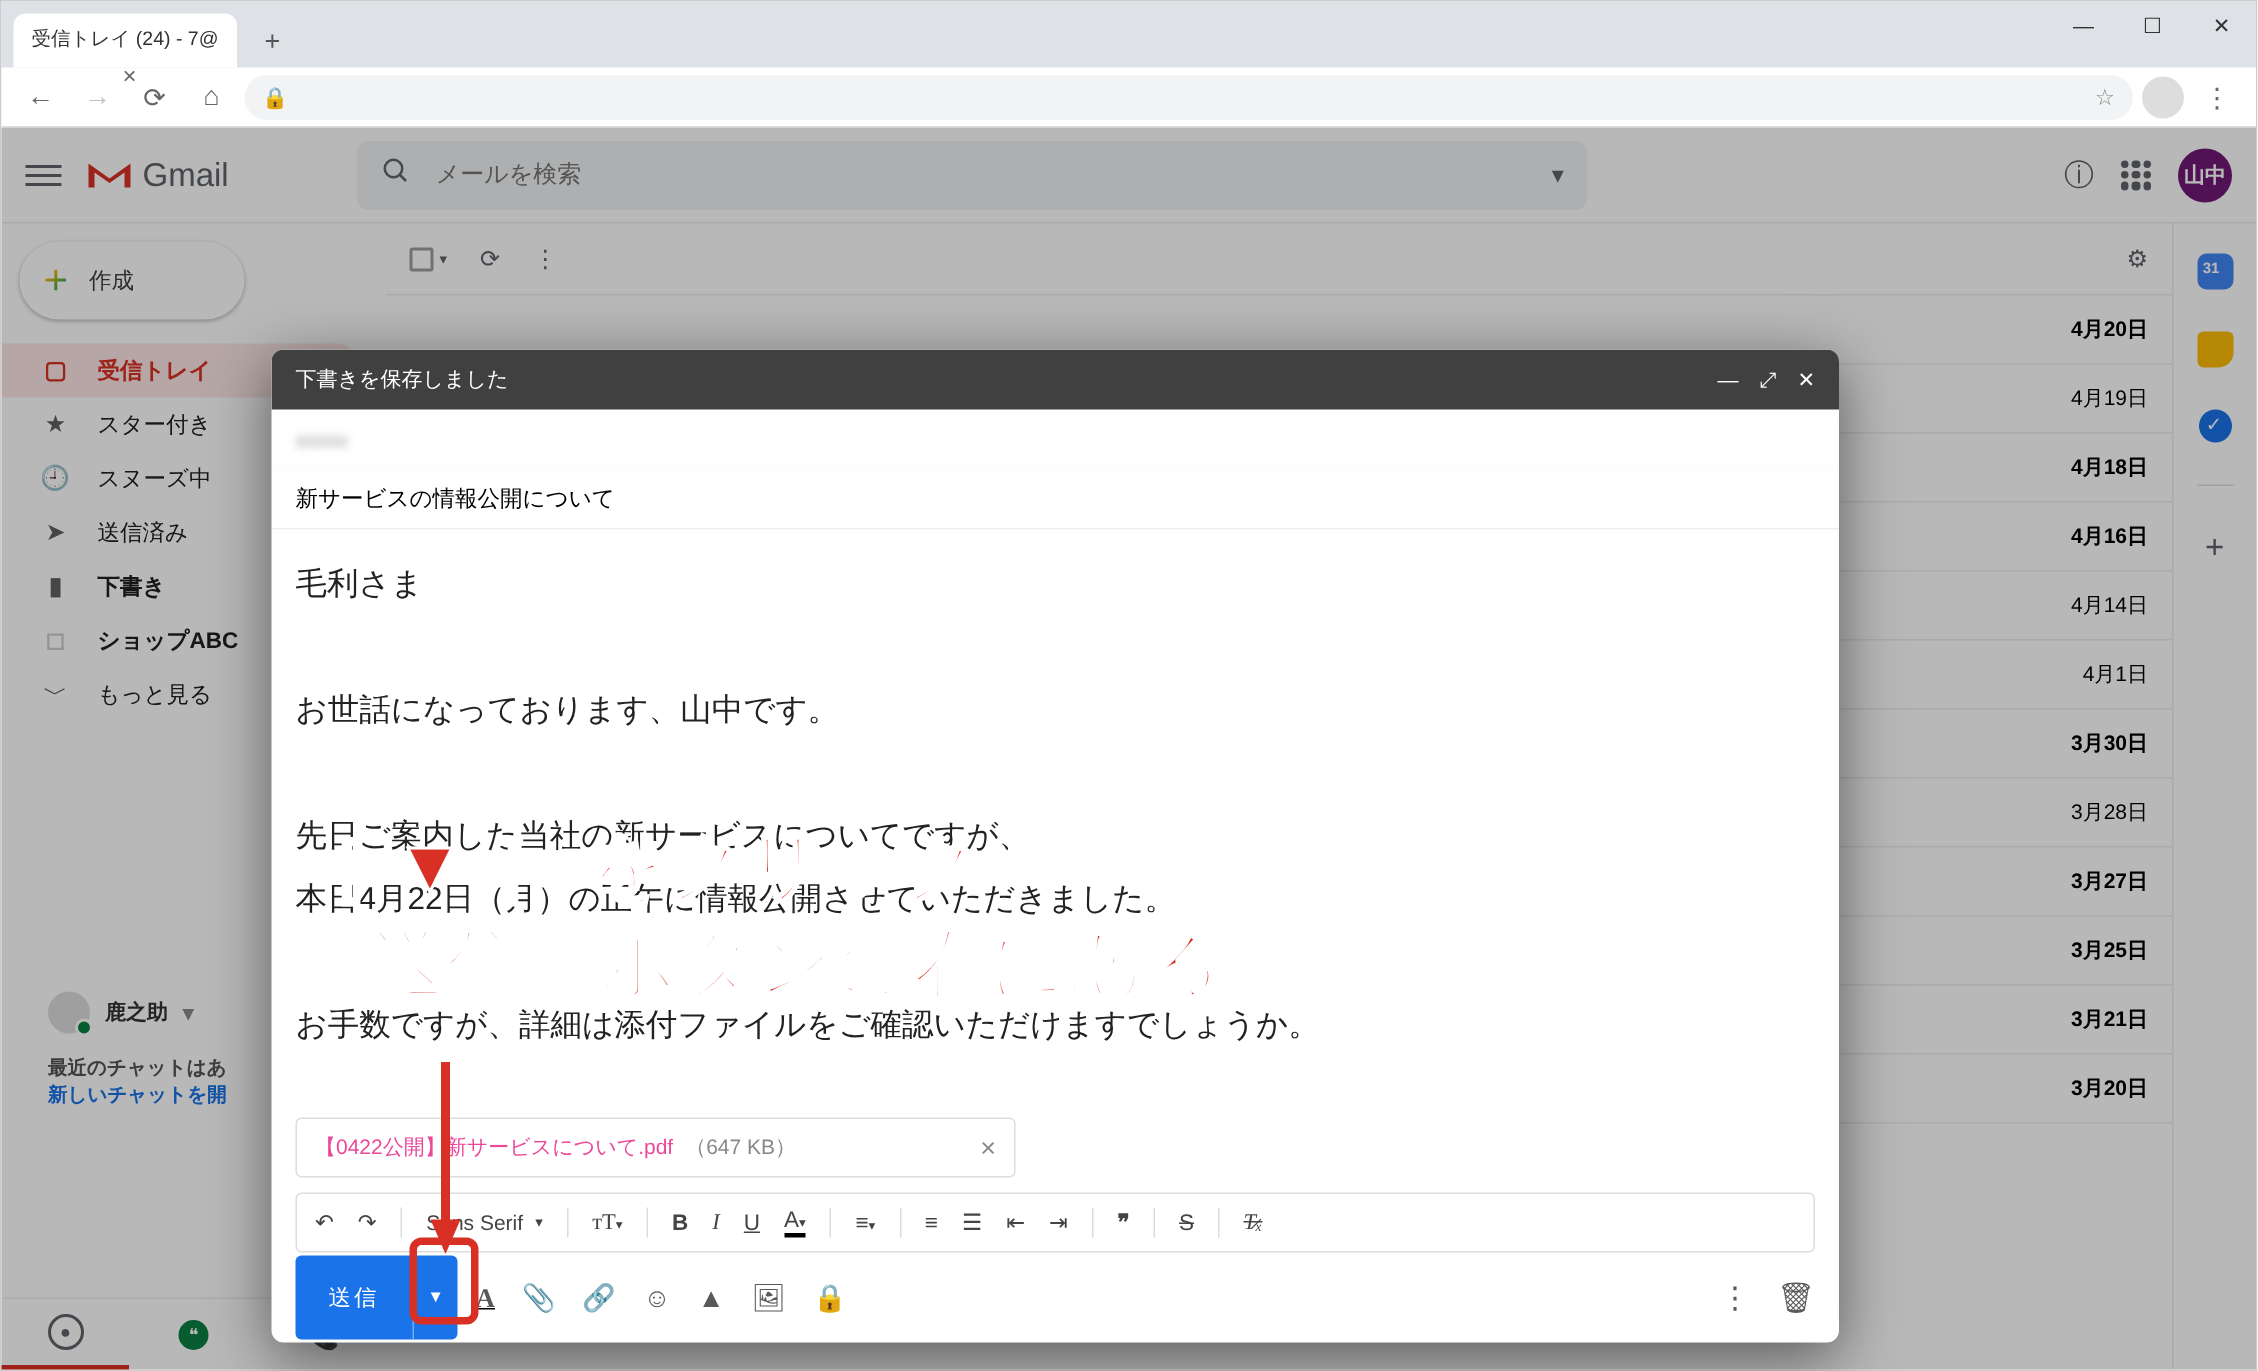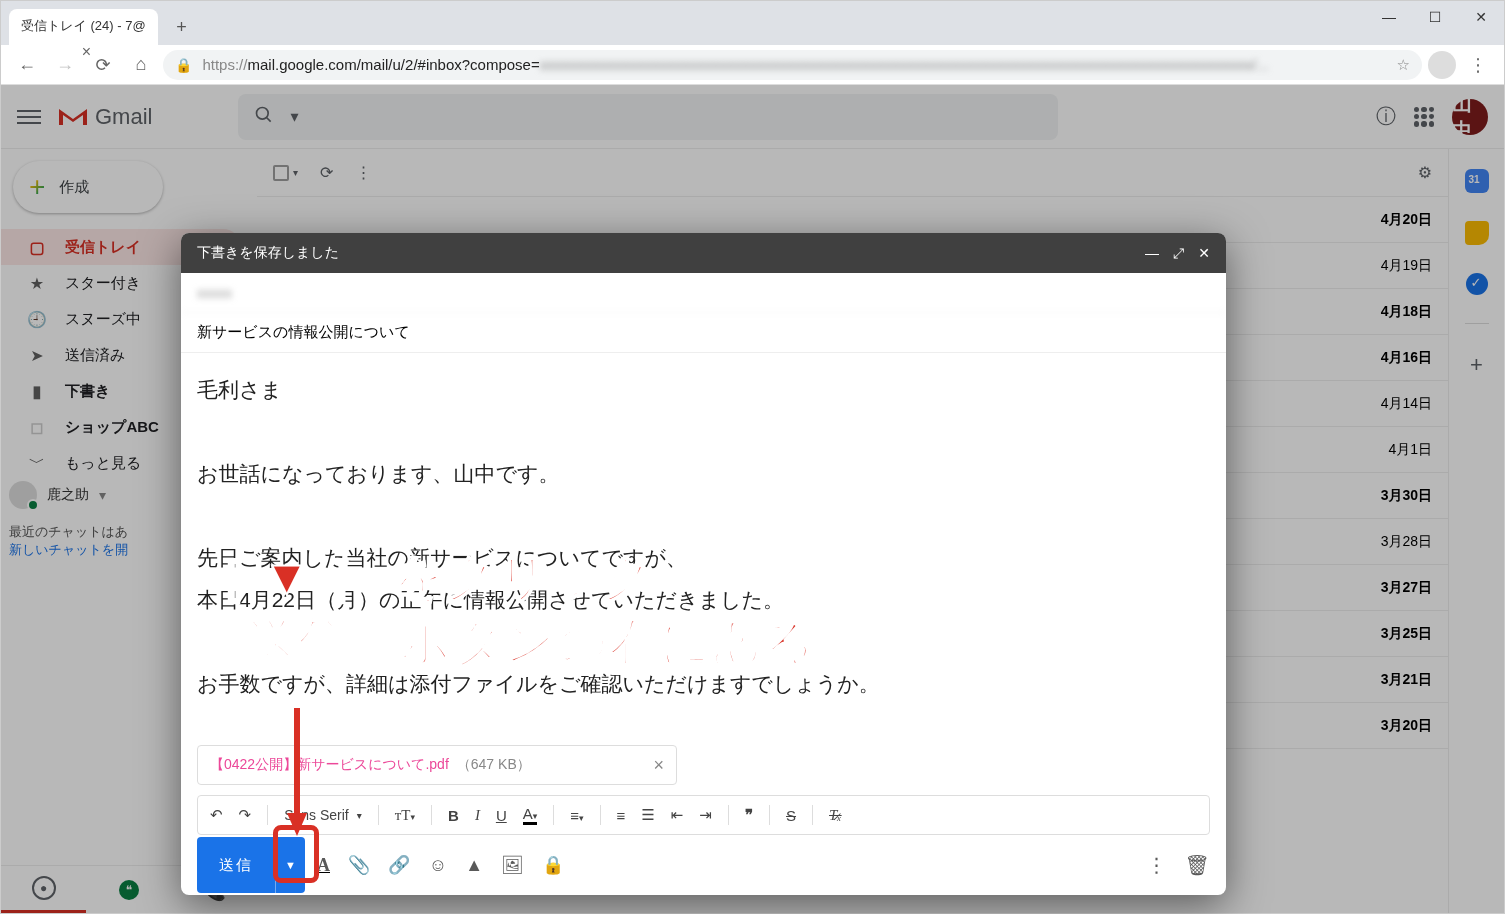--- a/index.html
+++ b/index.html
@@ -28,33 +28,33 @@
 .gmail { flex: 1; display: flex; flex-direction: column; position: relative; background: #fff; }
 .g-header { height: 64px; display: flex; align-items: center; padding: 0 16px; border-bottom: 1px solid #eee; gap: 16px; }
 .burger { width: 24px; display: flex; flex-direction: column; gap: 4px; }
 .burger span { height: 2px; background: #5f6368; }
 .g-logo { display: flex; align-items: center; gap: 6px; font-size: 22px; color: #5f6368; }
 .search-box { margin-left: 70px; height: 46px; width: 820px; background: #f1f3f4; border-radius: 8px; display: flex; align-items: center; padding: 0 16px; gap: 16px; color: #5f6368; font-size: 16px; }
 .search-box input { border: none; background: transparent; flex: 1; font-size: 16px; outline: none; }
 .g-header-right { margin-left: auto; display: flex; align-items: center; gap: 18px; color: #5f6368; }
 .apps-icon { width: 20px; height: 20px; display: grid; grid-template-columns: repeat(3,1fr); gap: 2px; }
 .apps-icon span { background: #5f6368; border-radius: 50%; }
-.avatar-lg { width: 36px; height: 36px; border-radius: 50%; background: #7f1d1d; color: #fff; display: flex; align-items: center; justify-content: center; font-size: 20px; font-weight: bold; }
+.avatar-lg { width: 36px; height: 36px; border-radius: 50%; background: #701a75; color: #fff; display: flex; align-items: center; justify-content: center; font-size: 14px; font-weight: bold; }
 
 .g-body { flex: 1; display: flex; position: relative; }
 .sidebar { width: 256px; padding-top: 12px; }
 .compose-btn { margin: 0 0 16px 12px; height: 52px; width: 150px; border-radius: 26px; background: #fff; box-shadow: 0 1px 3px rgba(0,0,0,0.3); display: flex; align-items: center; gap: 14px; padding-left: 16px; font-size: 15px; color: #3c4043; }
 .plus-icon { font-size: 28px; font-weight: 300; background: linear-gradient(135deg,#d93025 0%,#fbbc04 33%,#34a853 66%,#1a73e8 100%); -webkit-background-clip: text; color: transparent; }
 .side-item { height: 36px; display: flex; align-items: center; gap: 18px; padding-left: 26px; font-size: 15px; color: #202124; border-radius: 0 18px 18px 0; margin-right: 16px; }
 .side-item.active { background: #fce8e6; color: #d93025; font-weight: bold; }
 .side-item .ico { width: 20px; text-align: center; color: #616161; font-size: 16px; }
 .side-item.active .ico { color: #d93025; }
 .side-item.bold { font-weight: bold; }
 
-.chat-area { padding-left: 8px; font-size: 14px; color: #333; }
+.chat-area { margin-top: 180px; padding-left: 31px; font-size: 14px; color: #333; font-weight: bold; }
 .chat-user { display: flex; align-items: center; gap: 10px; margin-bottom: 14px; }
 .chat-user .av { width: 28px; height: 28px; border-radius: 50%; background: #ddd; position: relative; }
 .chat-user .status { position: absolute; bottom: -2px; right: -2px; width: 12px; height: 12px; background: #0b8043; border: 2px solid #fff; border-radius: 50%; }
 .chat-links { font-size: 13px; color: #555; }
 .chat-links .link { color: #1a73e8; }
 
 .bottom-tabs { position: absolute; bottom: 0; left: 0; width: 256px; height: 48px; border-top: 1px solid #eee; display: flex; }
 .bottom-tabs .bt { flex: 1; display: flex; align-items: center; justify-content: center; color: #5f6368; font-size: 20px; }
 .bottom-tabs .bt.sel { border-bottom: 3px solid #d93025; }
 .bottom-tabs .circled-border { width: 24px; height: 24px; border-radius: 50%; border: 2px solid #5f6368; display: flex; align-items: center; justify-content: center; font-size: 12px; }
@@ -133,21 +133,20 @@
     </div>
   </div>
 
   <div class="addr-bar">
     <div class="addr-btn">←</div>
     <div class="addr-btn" style="opacity:.4">→</div>
     <div class="addr-btn">⟳</div>
     <div class="addr-btn">⌂</div>
     <div class="addr-field">
       <span class="lock">🔒</span>
-      <span><span class="url-prefix">https://</span><span class="url-main">mail.google.com/mail/u/2/#inbox?compose=</span><span class="url-tail blur3">xxxxxxxxxxxxxxxxxxxxxxxxxxxxxxxxxxxxxxxxxxxxxxxxxxxxxxxxxxxxxxxxxxxxxxxxxxxxxxxxxxxxxxxxxxxxxxx/...</span></span>
       <span style="margin-left:auto;color:#888">☆</span>
     </div>
     <div class="avatar-sm"></div>
     <div class="addr-btn">⋮</div>
   </div>
 
   <div class="gmail">
     <div class="g-header">
       <div class="burger">
           <span></span>
@@ -160,20 +159,21 @@
           </svg>
         <span>Gmail</span>
       </div>
       <div class="search-box">
         <span>
           <svg width="20" height="20" viewBox="0 0 24 24" fill="none" stroke="#5f6368" stroke-width="2">
               <circle cx="10" cy="10" r="7"></circle>
               <line x1="20" y1="20" x2="15" y2="15"></line>
             </svg>
         </span>
+        <input placeholder="メールを検索" style="">
         <span>▾</span>
       </div>
       <div class="g-header-right">
         <span style="font-size:20px">ⓘ</span>
         <div class="apps-icon">
             <span></span>
             <span></span>
             <span></span>
             <span></span>
             <span></span>

